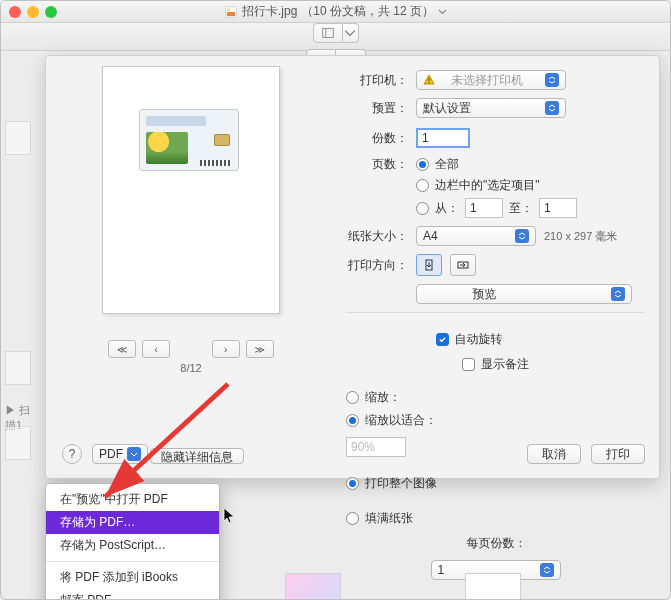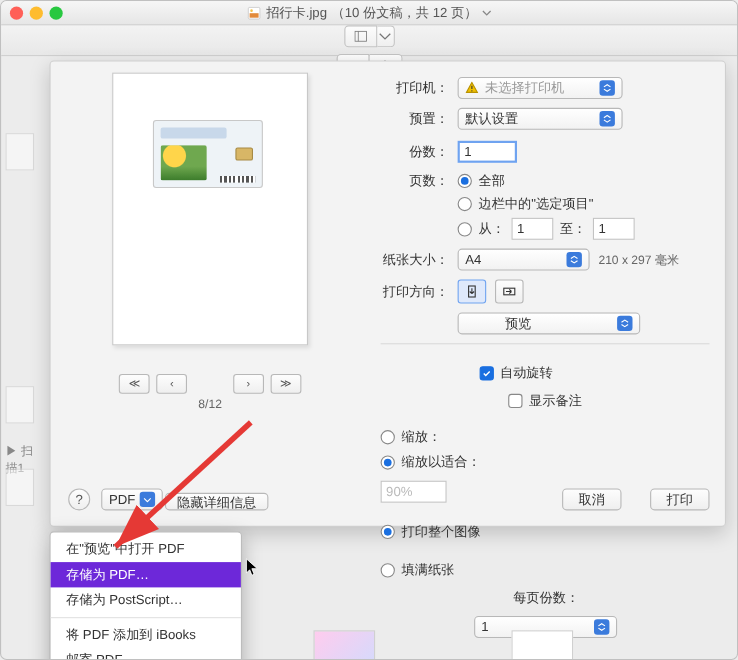--- a/index.html
+++ b/index.html
@@ -35,21 +35,21 @@
   .card .photo { position: absolute; top: 22px; left: 6px; width: 42px; height: 32px; background: radial-gradient(circle at 30% 30%, #ffd54a 0 10px, transparent 11px), linear-gradient(#6fa84f 60%, #3c7c2b); border-radius: 2px; }
   .card .chip { position: absolute; top: 24px; right: 8px; width: 16px; height: 12px; background: #d8b666; border: 1px solid #a78a44; border-radius: 2px; }
   .card .bars { position: absolute; bottom: 4px; right: 6px; width: 32px; height: 6px; background: repeating-linear-gradient(90deg,#555 0 2px,#fff 2px 4px); }
   .pager { display: flex; align-items: center; justify-content: center; gap: 6px; margin-top: 10px; }
   .pager .pbtn { width: 28px; height: 18px; border: 1px solid #b8b8b8; border-radius: 3px; background: linear-gradient(#fdfdfd,#efefef); display: flex; align-items: center; justify-content: center; font-size: 10px; color: #555; }
   .pager .pn { font-size: 11px; color: #666; padding: 0 4px; margin-top: 38px; }
 
   .settings { position: absolute; left: 300px; top: 14px; right: 14px; }
   .row { display: flex; align-items: center; margin-bottom: 8px; gap: 8px; }
   .row .lbl { width: 62px; text-align: right; color: #333; }
-  .select { height: 20px; border: 1px solid #b8b8b8; border-radius: 4px; background: linear-gradient(#fff,#f2f2f2); display: flex; align-items: center; padding: 0 6px; gap: 6px; }
+  .select { height: 20px; border: 1px solid #b8b8b8; border-radius: 4px; background: linear-gradient(#fff,#f2f2f2); display: flex; align-items: center; padding: 0 6px; gap: 16px; }
   .select .arrows { width: 14px; height: 14px; background: #3b7bdc; border-radius: 3px; display: flex; flex-direction: column; align-items: center; justify-content: center; color: #fff; margin-left: auto; }
   .select .arrows svg { width: 8px; height: 4px; }
   .warn { color: #888; display: flex; align-items: center; gap: 4px; }
   .warn svg { width: 12px; height: 12px; }
   .input { height: 20px; border: 2px solid #6fa3f0; background: #fff; padding: 0 4px; color: #333; display: flex; align-items: center; }
   .input.plain { border: 1px solid #c3c3c3; }
   .radio { width: 13px; height: 13px; border: 1px solid #888; border-radius: 50%; display: inline-flex; align-items: center; justify-content: center; background: #fff; }
   .radio.on::after { content: ""; width: 7px; height: 7px; border-radius: 50%; background: #1a6fe0; }
   .check { width: 13px; height: 13px; border: 1px solid #888; border-radius: 3px; display: inline-flex; align-items: center; justify-content: center; background: #fff; }
   .check.on { background: #1a6fe0; border-color: #1a6fe0; }
@@ -59,21 +59,21 @@
   .orn-btn svg { width: 14px; height: 14px; }
   .dim { color: #999; }
   .sub { margin-left: 70px; flex-direction: column; }
   .hr { height: 1px; background: #dadada; margin: 6px 0 10px 70px; }
 
   .help { position: absolute; left: 16px; bottom: 14px; width: 20px; height: 20px; border: 1px solid #b8b8b8; border-radius: 50%; display: flex; align-items: center; justify-content: center; color: #555; background: linear-gradient(#fdfdfd,#efefef); }
   .pdf-btn { position: absolute; left: 46px; bottom: 14px; height: 20px; border: 1px solid #b8b8b8; border-radius: 4px; background: linear-gradient(#fdfdfd,#efefef); display: flex; align-items: center; padding: 0 6px; gap: 4px; }
   .pdf-btn .arr { width: 14px; height: 14px; background: #3b7bdc; border-radius: 3px; display: flex; align-items: center; justify-content: center; color: #fff; }
   .pdf-btn .arr svg { width: 8px; height: 5px; }
   .hide-details { position: absolute; left: 104px; bottom: 14px; height: 16px; border: 1px solid #b8b8b8; border-radius: 4px; background: linear-gradient(#fdfdfd,#efefef); display: flex; align-items: flex-start; padding: 0 10px; }
-  .actions { position: absolute; right: 14px; bottom: 14px; display: flex; gap: 26px; }
+  .actions { position: absolute; right: 14px; bottom: 14px; display: flex; gap: 10px; }
   .actions .abtn { height: 20px; border: 1px solid #b8b8b8; border-radius: 4px; background: linear-gradient(#fdfdfd,#efefef); padding: 0 14px; display: flex; align-items: center; }
 
   .menu { position: absolute; left: 44px; top: 432px; width: 175px; background: #fff; border: 1px solid #bcbcbc; border-radius: 4px; box-shadow: 0 6px 18px rgba(0,0,0,.28); padding: 4px 0; z-index: 40; }
   .menu .mi { padding: 3px 14px; font-size: 12px; color: #333; white-space: nowrap; }
   .menu .mi.sel { background: #6d28d9; color: #fff; }
   .menu .msep { height: 1px; background: #e2e2e2; margin: 4px 0; }
 
   .arrow { position: absolute; left: 82px; top: 328px; z-index: 50; pointer-events: none; }
   .arrow svg { width: 150px; height: 130px; }
   .cursor { position: absolute; left: 222px; top: 456px; z-index: 60; pointer-events: none; }
@@ -297,21 +297,21 @@
             <div class="orn-btn">
                 <svg viewBox="0 0 14 14">
                   <rect x="2" y="4" width="10" height="6" fill="none" stroke="#333"></rect>
                   <path d="M4 7h5m0 0l-2-2m2 2l-2 2" stroke="#333" fill="none"></path>
                 </svg>
               </div>
           </div>
 
           <div class="row" style="margin-top:8px">
             <div class="lbl"></div>
-            <div class="select" style="width:166px">
+            <div class="select" style="width:216px">
               <span style="margin:0 auto">预览</span>
               <span class="arrows">
                   <svg viewBox="0 0 8 4">
                     <path d="M1 3l3-2 3 2" stroke="#fff" fill="none"></path>
                   </svg>
                   <svg viewBox="0 0 8 4">
                     <path d="M1 1l3 2 3-2" stroke="#fff" fill="none"></path>
                   </svg>
                 </span>
             </div>

